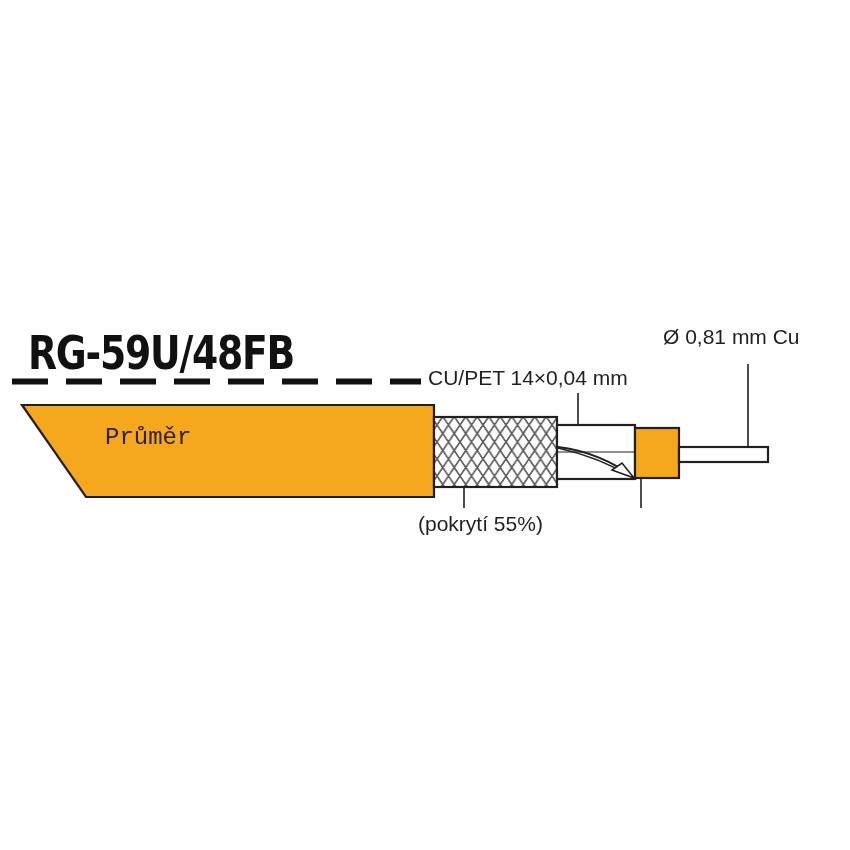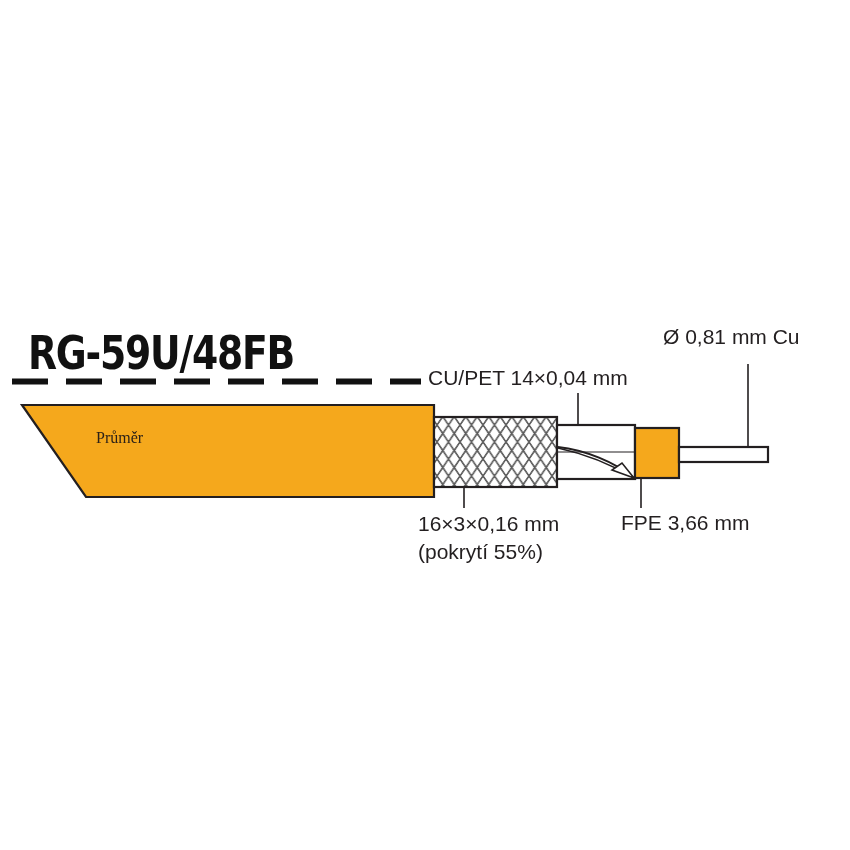--- a/index.html
+++ b/index.html
@@ -52,24 +52,24 @@
     font-size: 21px;
     line-height: 26px;
     color: #231f20;
     white-space: nowrap;
   }
   .label.two-line { line-height: 28px; }
 
   
   .jacket-text {
     position: absolute;
-    left: 96px;
+    left: 105px;
     top: 424px;
-    font-family: Liberation Serif, serif;
-    font-size: 16px;
+    font-family: Liberation Mono, monospace;
+    font-size: 24px;
     line-height: 27px;
     color: #2b2118;
     white-space: nowrap;
   }
 
   .lbl-foil    { left: 428px; top: 365px; }
   .lbl-center  { left: 663px; top: 324px; }
   .lbl-braid   { left: 418px; top: 510px; }
   .lbl-fpe     { left: 621px; top: 510px; }
 </style>
@@ -138,19 +138,17 @@
 
   <div class="jacket-text">
     <div>Průměr</div>
   </div>
 
   <div class="label lbl-foil">CU/PET 14×0,04 mm</div>
 
   <div class="label lbl-center">Ø 0,81 mm Cu</div>
 
   <div class="label two-line lbl-braid">
-    <div>16×3×0,16 mm</div>
     <div>(pokrytí 55%)</div>
   </div>
 
-  <div class="label lbl-fpe">FPE 3,66 mm</div>
 
 </div>
 
 </body></html>

